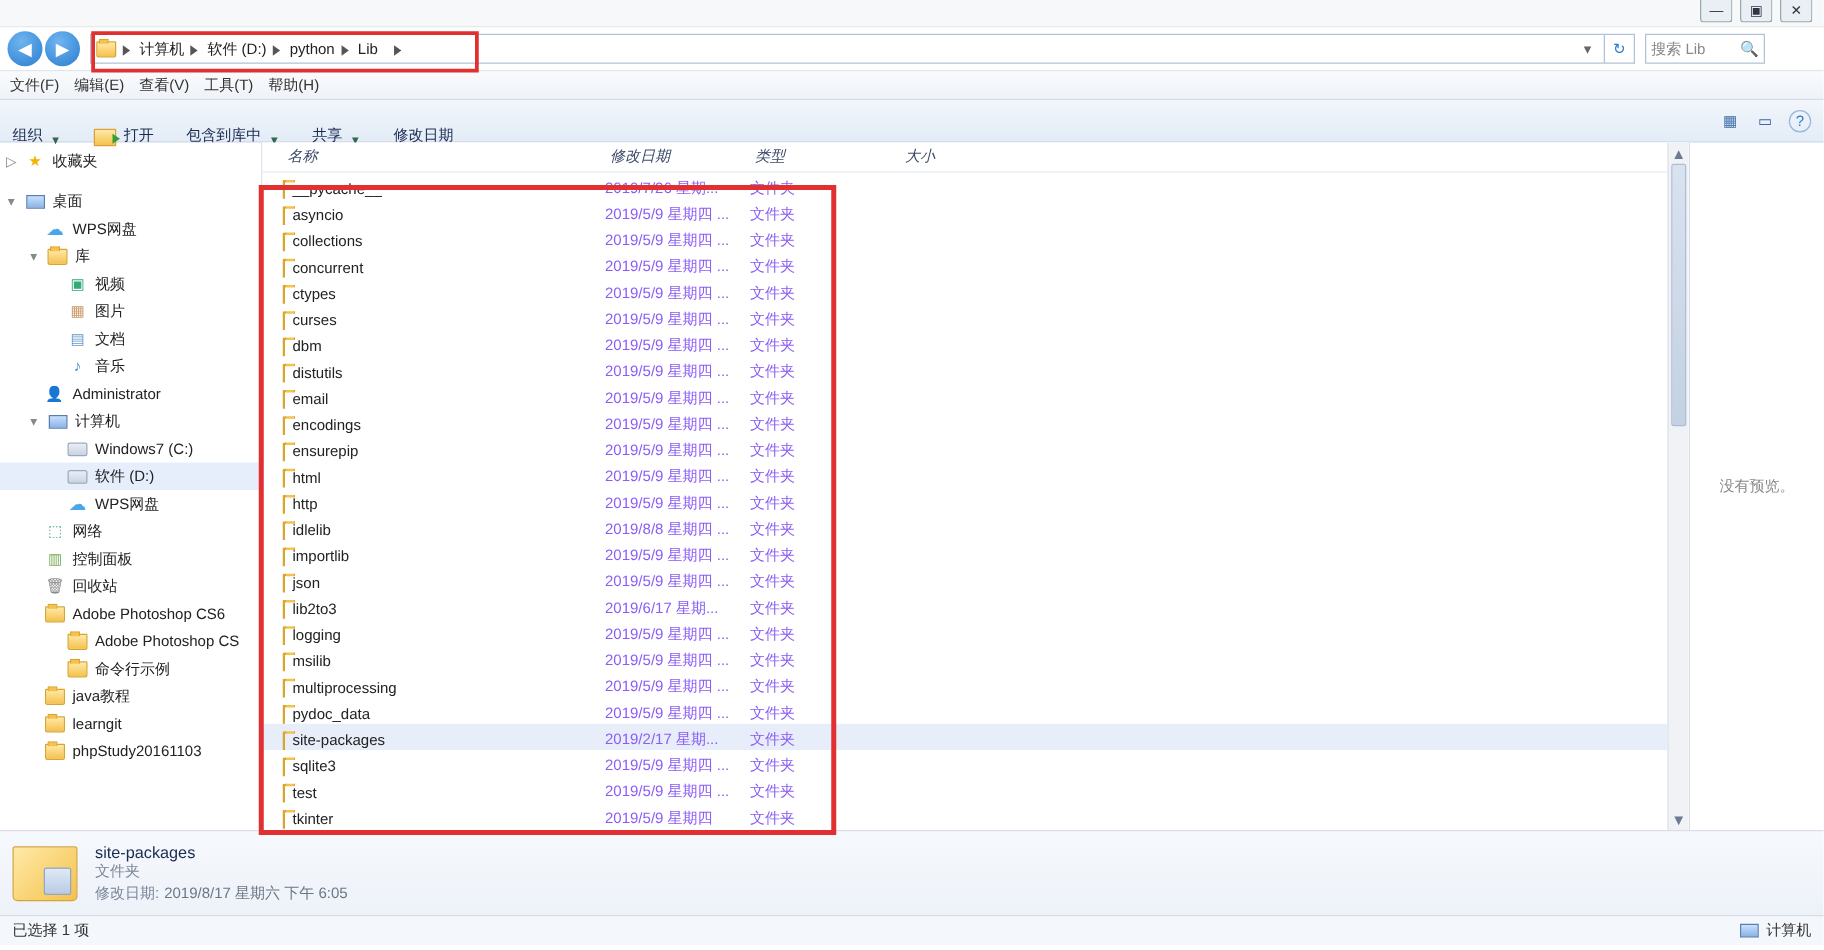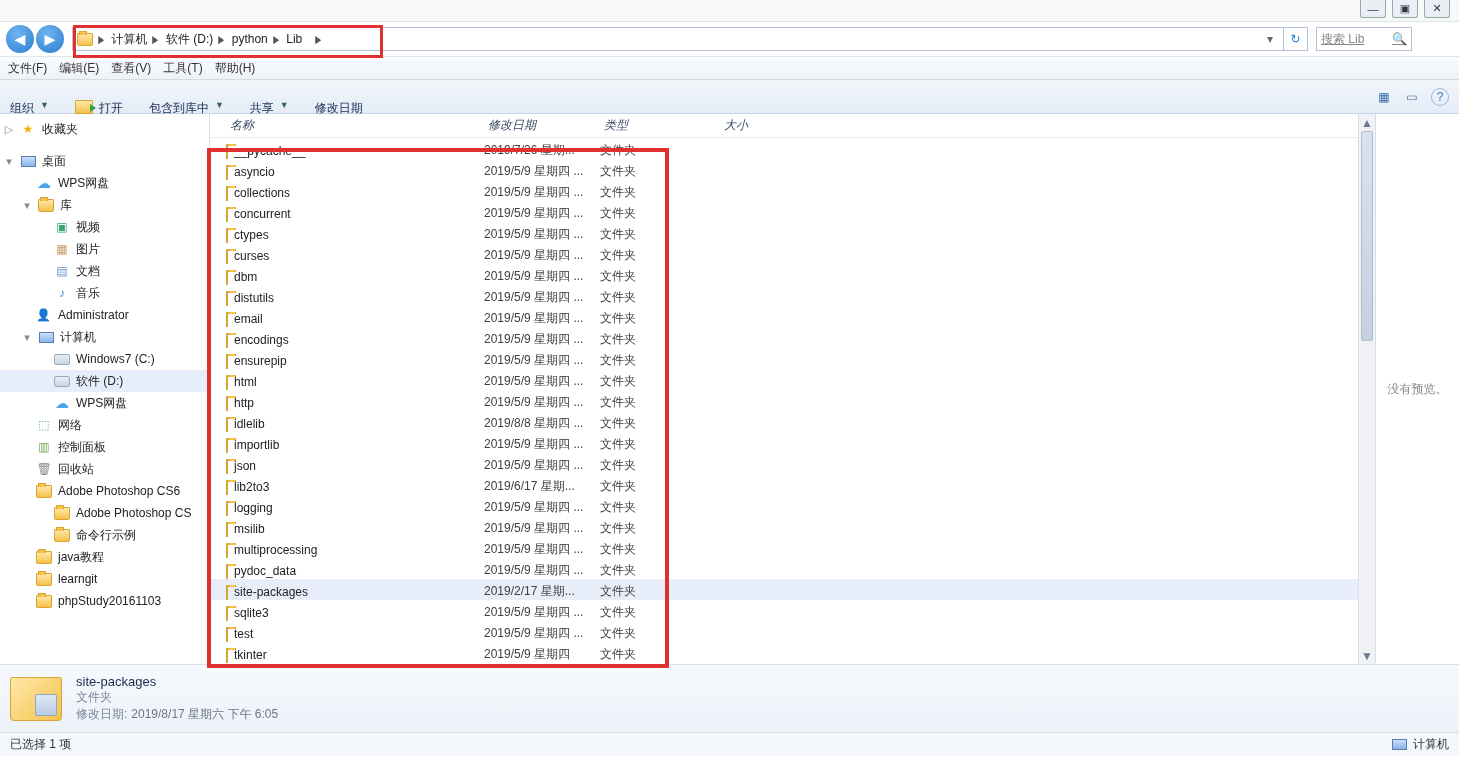--- a/index.html
+++ b/index.html
@@ -16,28 +16,28 @@
 .addrwrap{ margin-left:8px; flex:none; width:1236px; height:26px; display:flex; align-items:center;}
 .addrbox{ flex:1; height:24px; border:1px solid #b3c2d6; display:flex; align-items:center; padding:0 4px; gap:4px; background:#fff;}
 .crumb{ display:flex; align-items:center; gap:6px; white-space:nowrap; color:#222;}
 .crumb .sep{ color:#555; font-size:11px; transform:scaleX(.7);}
 .folder-ico{ width:16px; height:13px; background:linear-gradient(#ffe9a8,#f6c14e); border:1px solid #d8a62f; border-radius:1px 1px 2px 2px; position:relative;}
 .folder-ico:before{content:""; position:absolute; top:-3px; left:1px; width:6px; height:3px; background:#f6c14e; border:1px solid #d8a62f; border-bottom:none; border-radius:1px 1px 0 0;}
 .addrbox .dd{ margin-left:auto; width:18px; text-align:center; color:#666;}
 .refresh{ width:24px; height:24px; border:1px solid #b3c2d6; border-left:none; display:flex; align-items:center; justify-content:center; color:#2a7dd0; background:#fff;}
 .redbox-addr{ position:absolute; left:73px; top:25px; width:310px; height:33px; border:3px solid #e03030; pointer-events:none;}
 
-.searchbox{ margin-left:8px; height:24px; width:96px; border:1px solid #b3c2d6; display:flex; align-items:center; padding:0 4px; color:#888;text-decoration:underline;}
+.searchbox{ margin-left:8px; height:24px; width:96px; border:1px solid #b3c2d6; display:flex; align-items:center; padding:0 4px; color:#888;}
 .searchbox .mag{ margin-left:auto; color:#5a86b8;}
 
 .menubar{ height:24px; background:linear-gradient(#fafbfd,#eef2f8); border-top:1px solid #dfe6ee; border-bottom:1px solid #d3dbe6; display:flex; align-items:center; padding:0 8px; gap:12px; color:#333;}
 .menubar span{ cursor:default;}
 
 .toolbar{ height:34px; background:linear-gradient(#f2f6fb,#e3ecf7); border-bottom:1px solid #c9d5e6; display:flex; align-items:center; padding:0 10px; gap:26px; color:#1a2b50;}
-.toolbar .tbtn{ display:flex; align-items:flex-start; gap:6px;margin-top:23px;}
+.toolbar .tbtn{ display:flex; align-items:flex-end; gap:6px;margin-top:23px;}
 .toolbar .dd{ font-size:9px; color:#365;}
 .toolbar .right{ margin-left:auto; display:flex; align-items:center; gap:10px; color:#4a6;}
 .toolbar .right .ico{ width:18px; height:18px; display:flex; align-items:center; justify-content:center; border:1px solid transparent; color:#3a6aa5;}
 
 .mainrow{ display:flex; height:550px;}
 .sidebar{ width:210px; border-right:1px solid #d8dee8; overflow:hidden; padding:4px 0 0 0;}
 .treeitem{ display:flex; align-items:center; gap:6px; height:22px; padding-left:18px; color:#222; white-space:nowrap;}
 .treeitem.d1{ padding-left:36px;}
 .treeitem.d2{ padding-left:54px;}
 .treeitem.sel{ background:#e6eefc;}
@@ -53,29 +53,29 @@
 .filehdr{ display:flex; height:24px; align-items:center; border-bottom:1px solid #e7ecf3; color:#3a4a66; padding-left:16px;font-style:italic;}
 .filehdr .col{ padding:0 4px;}
 .c-name{ width:258px;}
 .c-date{ width:116px;}
 .c-type{ width:120px;}
 .c-size{ width:80px;}
 .listbody{ position:absolute; top:24px; bottom:0; left:0; right:17px; overflow:hidden;}
 .row{ display:flex; align-items:flex-end; height:21px; padding-left:16px; color:#222;}
 .row.sel{ background:#e7eef9;}
 .row .cell{ overflow:hidden; white-space:nowrap;}
-.row .c-date,.row .c-type{ color:#404040;}
+.row .c-date,.row .c-type{ color:#8b5cf6;}
 .redbox-list{ position:absolute; left:207px; top:148px; width:462px; height:520px; border:4px solid #e03030; pointer-events:none;}
 
 .vscroll{ position:absolute; right:0; top:0; bottom:0; width:17px; background:#f0f2f5; border-left:1px solid #dbe1ea; display:flex; flex-direction:column; align-items:center;}
 .vscroll .arrow{ height:17px; width:100%; display:flex; align-items:center; justify-content:center; color:#6a7b92;}
 .vscroll .track{ flex:1; width:100%; position:relative;}
 .vscroll .thumb{ position:absolute; left:2px; right:2px; top:0; height:210px; background:linear-gradient(#d9e2ef,#c3d1e3); border:1px solid #aebdd2; border-radius:2px;}
 
-.preview{ width:84px; border-left:1px solid #d8dee8; display:flex; align-items:center; justify-content:center; color:#888;}
+.preview{ width:108px; border-left:1px solid #d8dee8; display:flex; align-items:center; justify-content:center; color:#888;}
 
 .detailbar{ height:68px; border-top:1px solid #d8dee8; background:linear-gradient(#f6f9fd,#edf2f9); display:flex; align-items:center; padding:6px 10px; gap:14px;}
 .bigfolder{ width:52px; height:44px; background:linear-gradient(135deg,#ffe9a8,#f4c24b); border:1px solid #d7a437; border-radius:2px 2px 4px 4px; position:relative;}
 .bigfolder:after{content:"";position:absolute;right:4px;bottom:4px;width:20px;height:20px;background:linear-gradient(#dfe9f6,#b9cbe4);border:1px solid #8ea8c9;border-radius:2px;}
 .detailtext .title{ font-size:13px; color:#1a2b50;}
 .detailtext .sub{ color:#7a879a;}
 .detailtext .sub.small{ color:#6c7686;}
 .label-dim{ color:#7a879a; margin-right:4px;}
 
 .statusbar{ height:24px; border-top:1px solid #d8dee8; display:flex; align-items:center; padding:0 10px; background:#f4f7fb; color:#333;}

